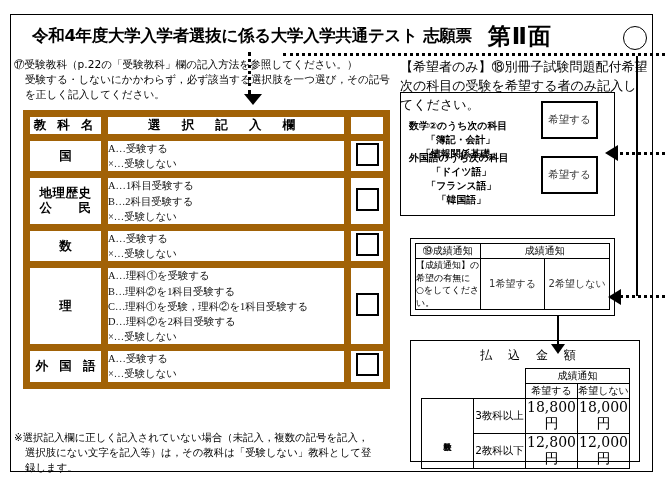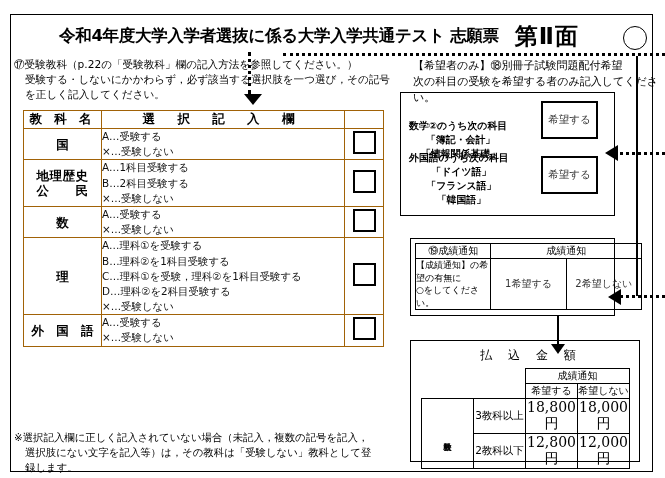--- a/index.html
+++ b/index.html
@@ -12,21 +12,21 @@
 
   
   .outer-frame{
     position:absolute;left:10px;top:14px;width:643px;height:458px;
     border:1.6px solid #000;box-sizing:border-box;
   }
 
   
   .title-row{
     position:absolute;left:10px;top:16px;width:643px;height:40px;
-    display:flex;align-items:center;box-sizing:border-box;padding-left:27px;
+    display:flex;align-items:center;box-sizing:border-box;
   }
   .title-main{
     font-size:16.5px;font-weight:bold;letter-spacing:-0.3px;
     margin-left:22px;white-space:nowrap;
   }
   .title-face{
     font-size:23px;font-weight:bold;margin-left:16px;white-space:nowrap;
     letter-spacing:1px;
   }
   .title-circle{
@@ -57,21 +57,21 @@
     border-left:9px solid transparent;border-right:9px solid transparent;
     border-top:11px solid #000;
   }
 
   
   table.subj{
     position:absolute;left:23px;top:110px;width:360px;
     border-collapse:collapse;table-layout:fixed;
   }
   table.subj td,table.subj th{
-    border:1px solid #a16207;padding:0;vertical-align:middle;
+    border:7px solid #a16207;padding:0;vertical-align:middle;font-family:Liberation Serif, serif;
   }
   .col-name{width:78px;}
   .col-opts{width:243px;}
   .col-box{width:39px;}
   .th-name{
     text-align:center;font-size:12.5px;font-weight:bold;
     letter-spacing:4px;padding:2px 0 3px 4px;height:17px;
   }
   .th-opts{
     text-align:center;font-size:12.5px;font-weight:bold;
@@ -97,21 +97,21 @@
 
   .left-note{
     position:absolute;left:14px;top:430px;width:378px;
     font-size:10.4px;line-height:1.42;
   }
   .left-note .ln2{padding-left:11px;}
 
   
   .right-head{
     position:absolute;left:400px;top:58px;width:248px;
-    font-size:11px;line-height:1.45;margin-left:13px;
+    font-size:13px;line-height:1.45;
   }
 
   .box-wish{
     position:absolute;left:400px;top:92px;width:215px;height:124px;
     border:1px solid #000;box-sizing:border-box;
   }
   .wish-grp{position:absolute;font-size:9.9px;line-height:1.43;font-weight:bold;}
   .wish-grp .sub{padding-left:5px;text-align:center;}
   .wish-grp1{left:8px;top:6px;margin-top:20px;}
   .wish-grp2{left:8px;top:58px;}
@@ -133,21 +133,21 @@
     border-top:8px solid transparent;border-bottom:8px solid transparent;
     border-right:13px solid #000;
   }
 
   
   .box-grade{
     position:absolute;left:410px;top:238px;width:205px;height:78px;
     border:1px solid #000;box-sizing:border-box;
   }
   table.grade{
-    position:absolute;left:415px;top:243px;width:227px;
+    position:absolute;left:415px;top:243px;width:195px;
     border-collapse:collapse;table-layout:fixed;
   }
   table.grade td{border:1px solid #000;padding:0;vertical-align:middle;}
   .g-title{text-align:center;font-size:10px;padding:3px 0;}
   .g-desc{font-size:9px;line-height:1.4;padding:4px 3px 4px 4px;height:40px;vertical-align:top;margin-left:6px;}
   .g-opt{
     text-align:center;font-size:10px;color:#333;height:40px;
     border:1.7px solid #000 !important;
   }
   .arrow-head-left2{

